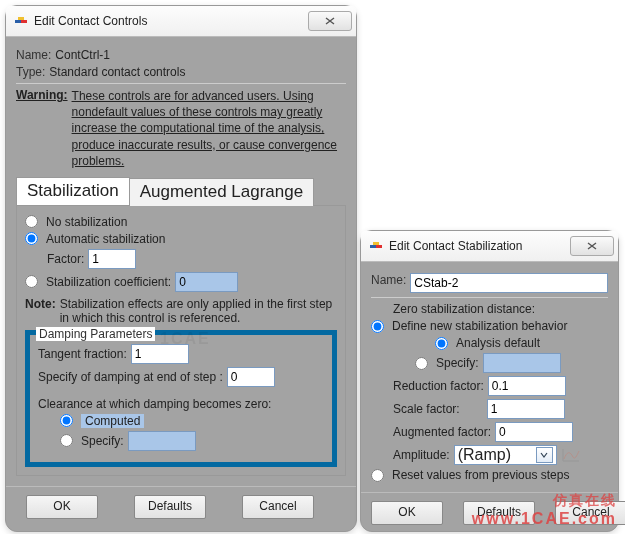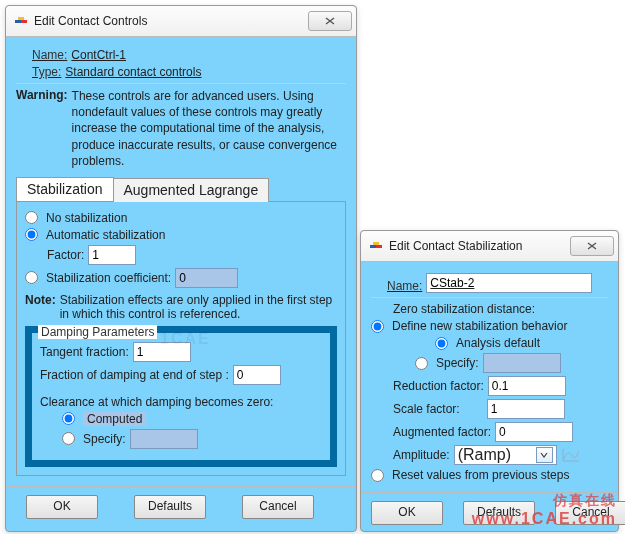--- a/index.html
+++ b/index.html
@@ -9,22 +9,22 @@
     height: 534px;
     font-family: "Segoe UI", Tahoma, sans-serif;
     font-size: 12px;
     background: #fff;
     position: relative;
     color: #222;
   }
   .dialog {
     position: absolute;
     border: 1px solid #999;
-    background: #7dd3fc;
-    border-radius: 4px;
+    background: #a3a3a3;
+    border-radius: 12px;
     box-shadow: 0 2px 6px rgba(0,0,0,0.15);
   }
   .d1 { left: 5px; top: 5px; width: 350px; height: 525px; }
   .d2 { left: 360px; top: 230px; width: 257px; height: 300px; }
   .titlebar {
     height: 30px;
     border-bottom: 1px solid #bbb;
     display: flex;
     align-items: center;
     padding: 0 4px 0 8px;
@@ -38,47 +38,47 @@
   .title-text { font-size: 12px; color:#222; }
   .close-btn {
     width: 42px; height: 18px;
     border: 1px solid #aaa;
     border-radius: 3px;
     background: linear-gradient(#fafafa,#e2e2e2);
     display:flex; align-items:center; justify-content:center;
     font-size:11px; color:#555;
   }
   .dbody { padding: 8px 10px 0 10px; }
-  .row { display:flex; align-items:flex-end; margin: 3px 16px; gap:4px;text-decoration:underline; }
+  .row { display:flex; align-items:flex-start; margin: 3px 0; gap:4px; }
   .lbl { color:#333; }
   .sep { height:1px; background:#ccc; margin:4px 0; }
   .warn { font-weight:bold; }
-  .warn-row { display:flex; align-items:flex-start; gap:4px; margin:4px 0 8px 0;}
+  .warn-row { display:flex; align-items:flex-start; gap:4px; margin:4px 0 8px 0;text-decoration:underline;}
   .warn-txt { line-height:1.35; }
   .tabs { display:flex; border-bottom:1px solid #999; margin-top:6px;}
   .tab {
     border:1px solid #999; border-bottom:none;
     padding:3px 10px; margin-right:-1px;
     background:#f2f2f2;
     position:relative; top:1px;
-    font-size:14px;
+    font-size:17px;
   }
   .tab.active { background:#fff; top:0; padding-bottom:4px; }
   .tab-content { border-left:1px solid #999; border-right:1px solid #999; border-bottom:1px solid #999; padding:6px 8px 8px 8px; }
   input.radio { margin:0 4px 0 0; }
   .opt { display:flex; align-items:center; margin:3px 0; gap:4px;}
   .sub { margin-left:22px; }
   .textin {
     border:1px solid #7a9ac0; height:18px; padding:0 3px;
     font-size:12px; background:#fff;
   }
   .textin.sel { background:#a9c6e8; }
   .note-row { display:flex; align-items:flex-start; gap:4px; margin:5px 0;}
   .note-lbl { font-weight:bold; }
-  .fieldset { border:7px solid #0369a1; padding:6px 8px 8px 8px; margin-top:4px; position:relative;}
+  .fieldset { border:5px solid #0369a1; padding:6px 8px 8px 8px; margin-top:4px; position:relative;}
   .fs-legend { position:absolute; top:-8px; left:6px; background:#fff; padding:0 3px; font-size:12px; color:#333;}
   .drop {
     border:1px solid #7a9ac0; height:18px; display:flex; align-items:center;
     padding:0 3px; font-size:16px; background:#fff; justify-content:space-between;
   }
   .drop .arrow { border:1px solid #7a9ac0; width:15px; height:14px; display:flex; align-items:center; justify-content:center; background:linear-gradient(#fff,#e3ecf7); margin-left:4px;}
   .drop .arrow svg{width:8px;height:8px;}
   .btnbar { display:flex; justify-content:flex-start; gap:36px; padding:8px 20px; border-top:1px solid #bbb; margin-top:10px;}
   .d2 .btnbar { gap:20px; padding:8px 10px;}
   .btn {
@@ -154,21 +154,21 @@
         <span class="note-lbl">Note:</span>
         <span>Stabilization effects are only applied in the first step in which this control is referenced.</span>
       </div>
       <div class="fieldset">
         <span class="fs-legend">Damping Parameters</span>
         <div class="opt">
           <span>Tangent fraction:</span>
           <input class="textin" style="width: 50px;" value="1">
         </div>
         <div class="opt">
-          <span>Fraction of damping at end of step :</span>
+          <span>Specify of damping at end of step :</span>
           <input class="textin" style="width: 40px;" value="0">
         </div>
         <div class="opt" style="margin-top:10px;">
           <span>Clearance at which damping becomes zero:</span>
         </div>
         <div class="opt sub">
           <input type="radio" class="radio" checked="" style="">
           <span style="background:#a9c6e8; padding:0 4px;">Computed</span>
         </div>
         <div class="opt sub">

